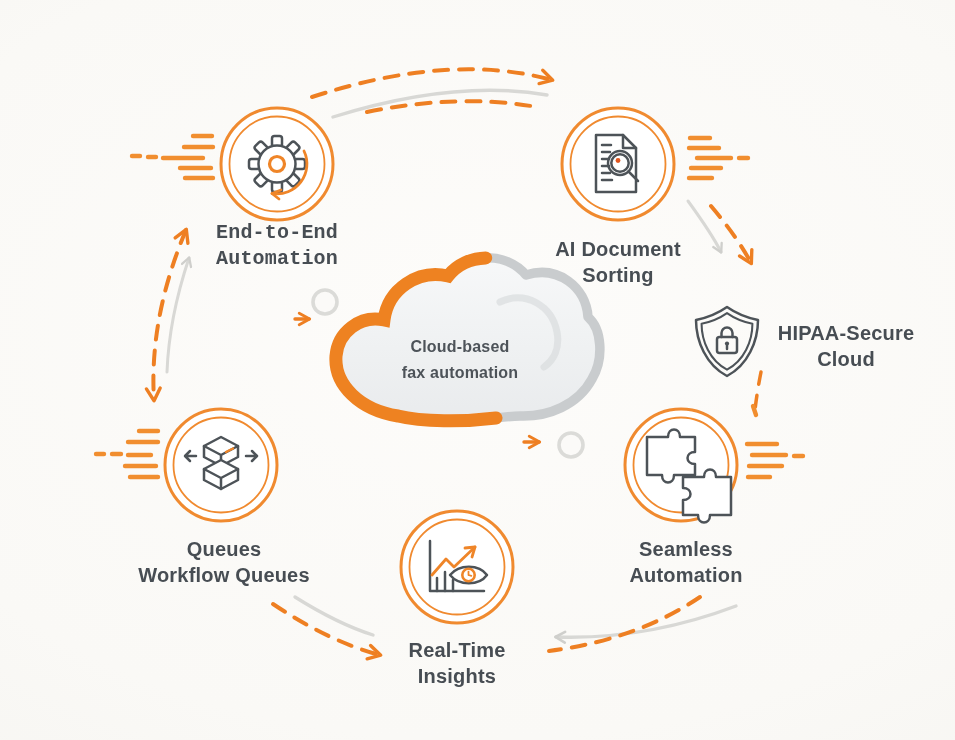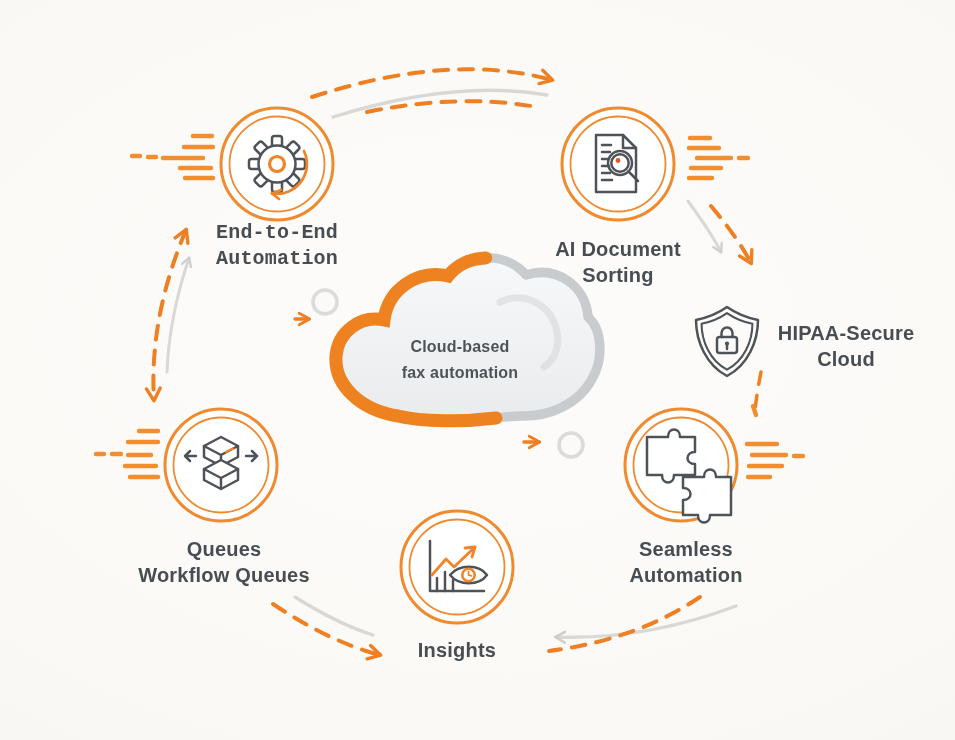--- a/index.html
+++ b/index.html
@@ -233,20 +233,21 @@
         <path class="ink" stroke-width="2.6" d="M-20,24 L-20,11 M-12,24 L-12,5 M-4,24 L-4,13"></path>
         <path class="acc" stroke-width="2.8" d="M-25,8 L-11,-8 L-3,0 L18,-20"></path>
         <path class="acc" stroke-width="2.8" d="M8,-19 L18,-20 L15,-10" fill="none"></path>
         <path class="ink-fill" stroke-width="2.6" d="M-7,8 C2,-3 22,-3 30,8 C22,19 2,19 -7,8 Z"></path>
         <circle class="acc" stroke-width="2.6" cx="11.5" cy="8" r="6.2" fill="#ffffff"></circle>
         <path class="acc" stroke-width="1.8" d="M11.5,8 L11.5,4.6 M11.5,8 L14.4,8.8"></path>
       </g>
     </svg>
   </div>
   <div class="node-label abs" style="left:367px;top:637px;width:180px;">
+    <div>Real-Time</div>
     <div>Insights</div>
   </div>
 
   <div class="abs" style="left:161px;top:405px;">
     <svg width="120" height="120" viewBox="-60 -60 120 120" style="overflow:visible">
       <circle class="ring-outer" r="56"></circle>
       <circle class="ring-inner" r="47.5"></circle>
       <g>
         <g>
           <path class="ink-fill" stroke-width="2.4" d="M0,-28 L17,-19 L17,-8 L0,1 L-17,-8 L-17,-19 Z"></path>

